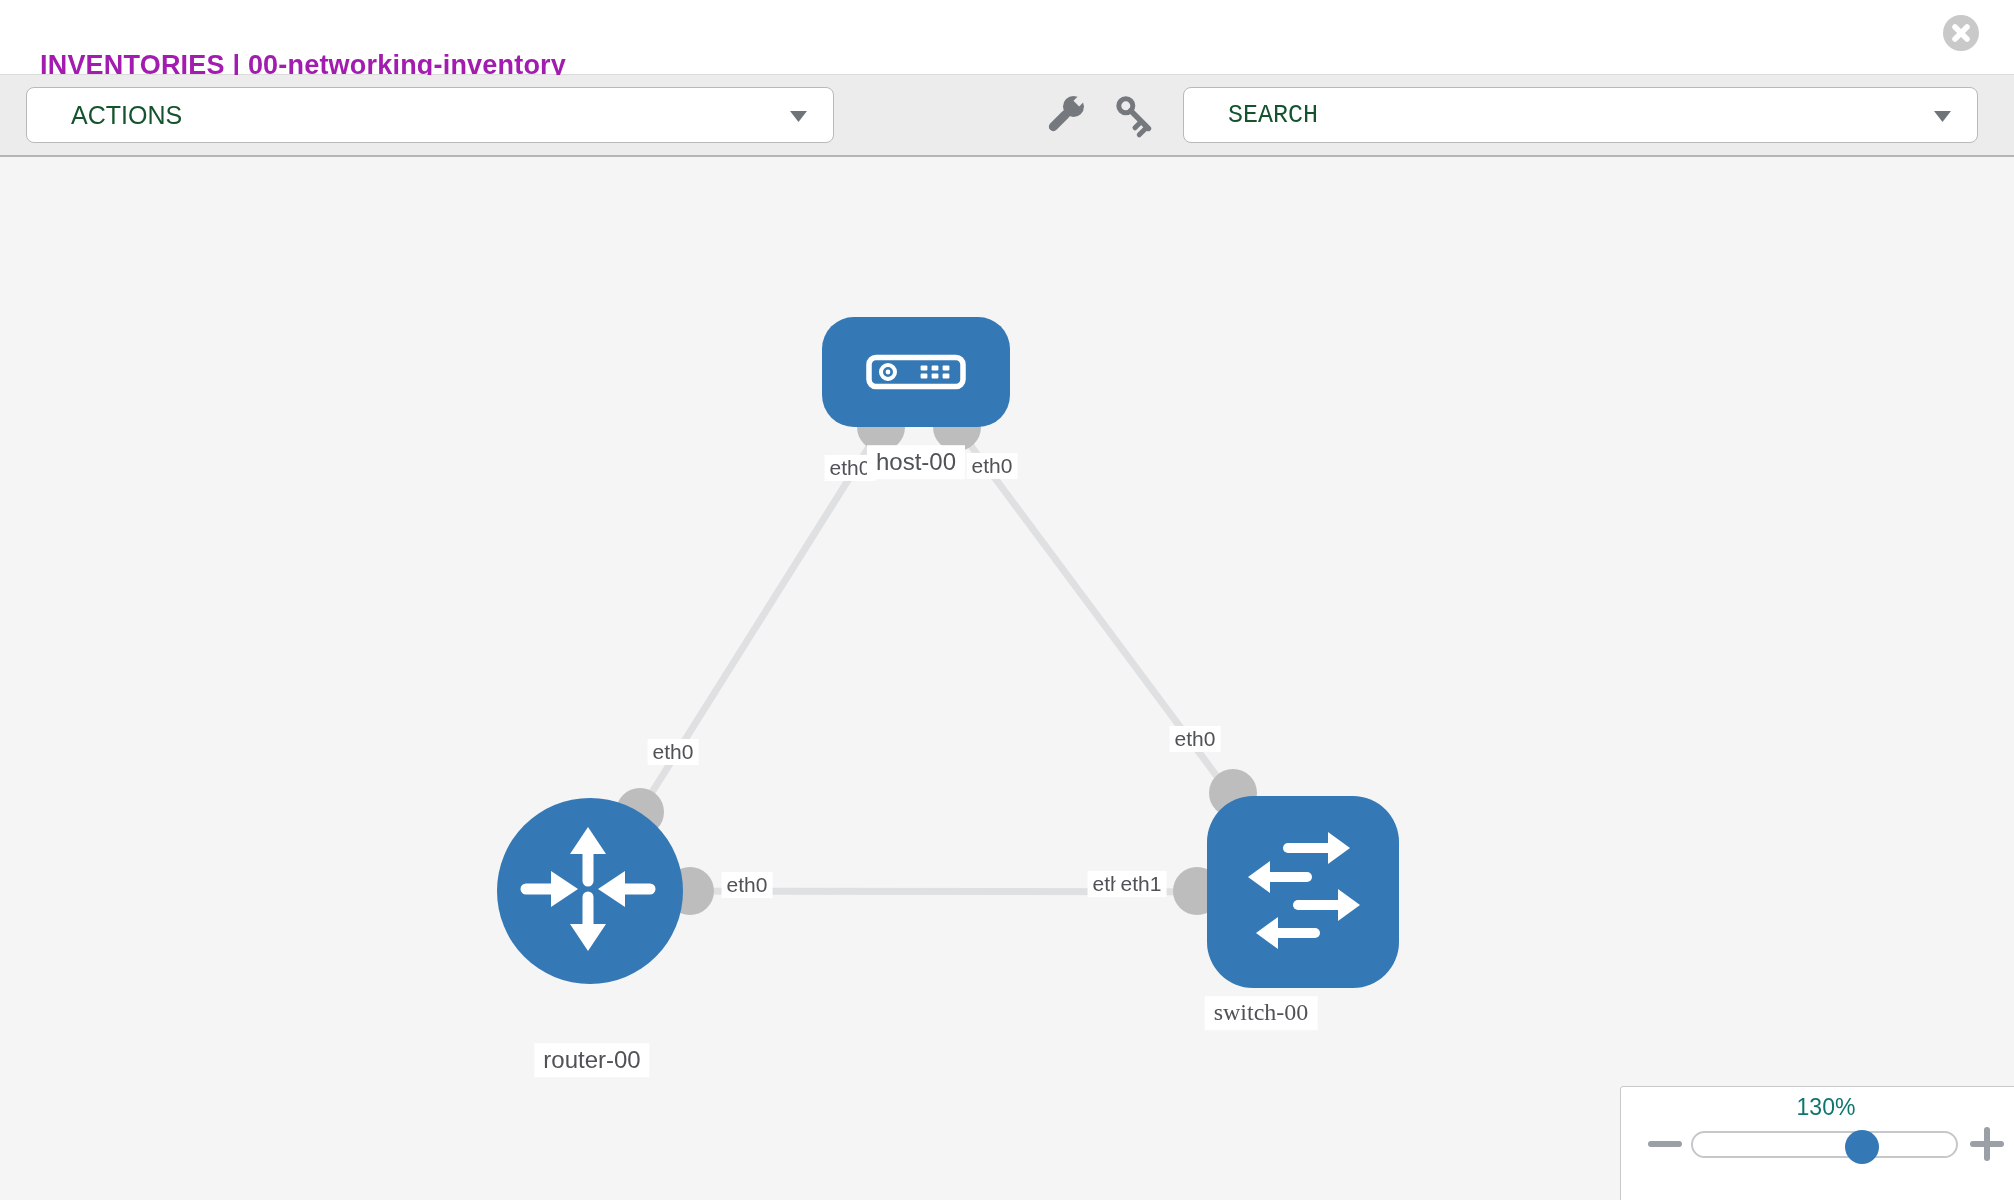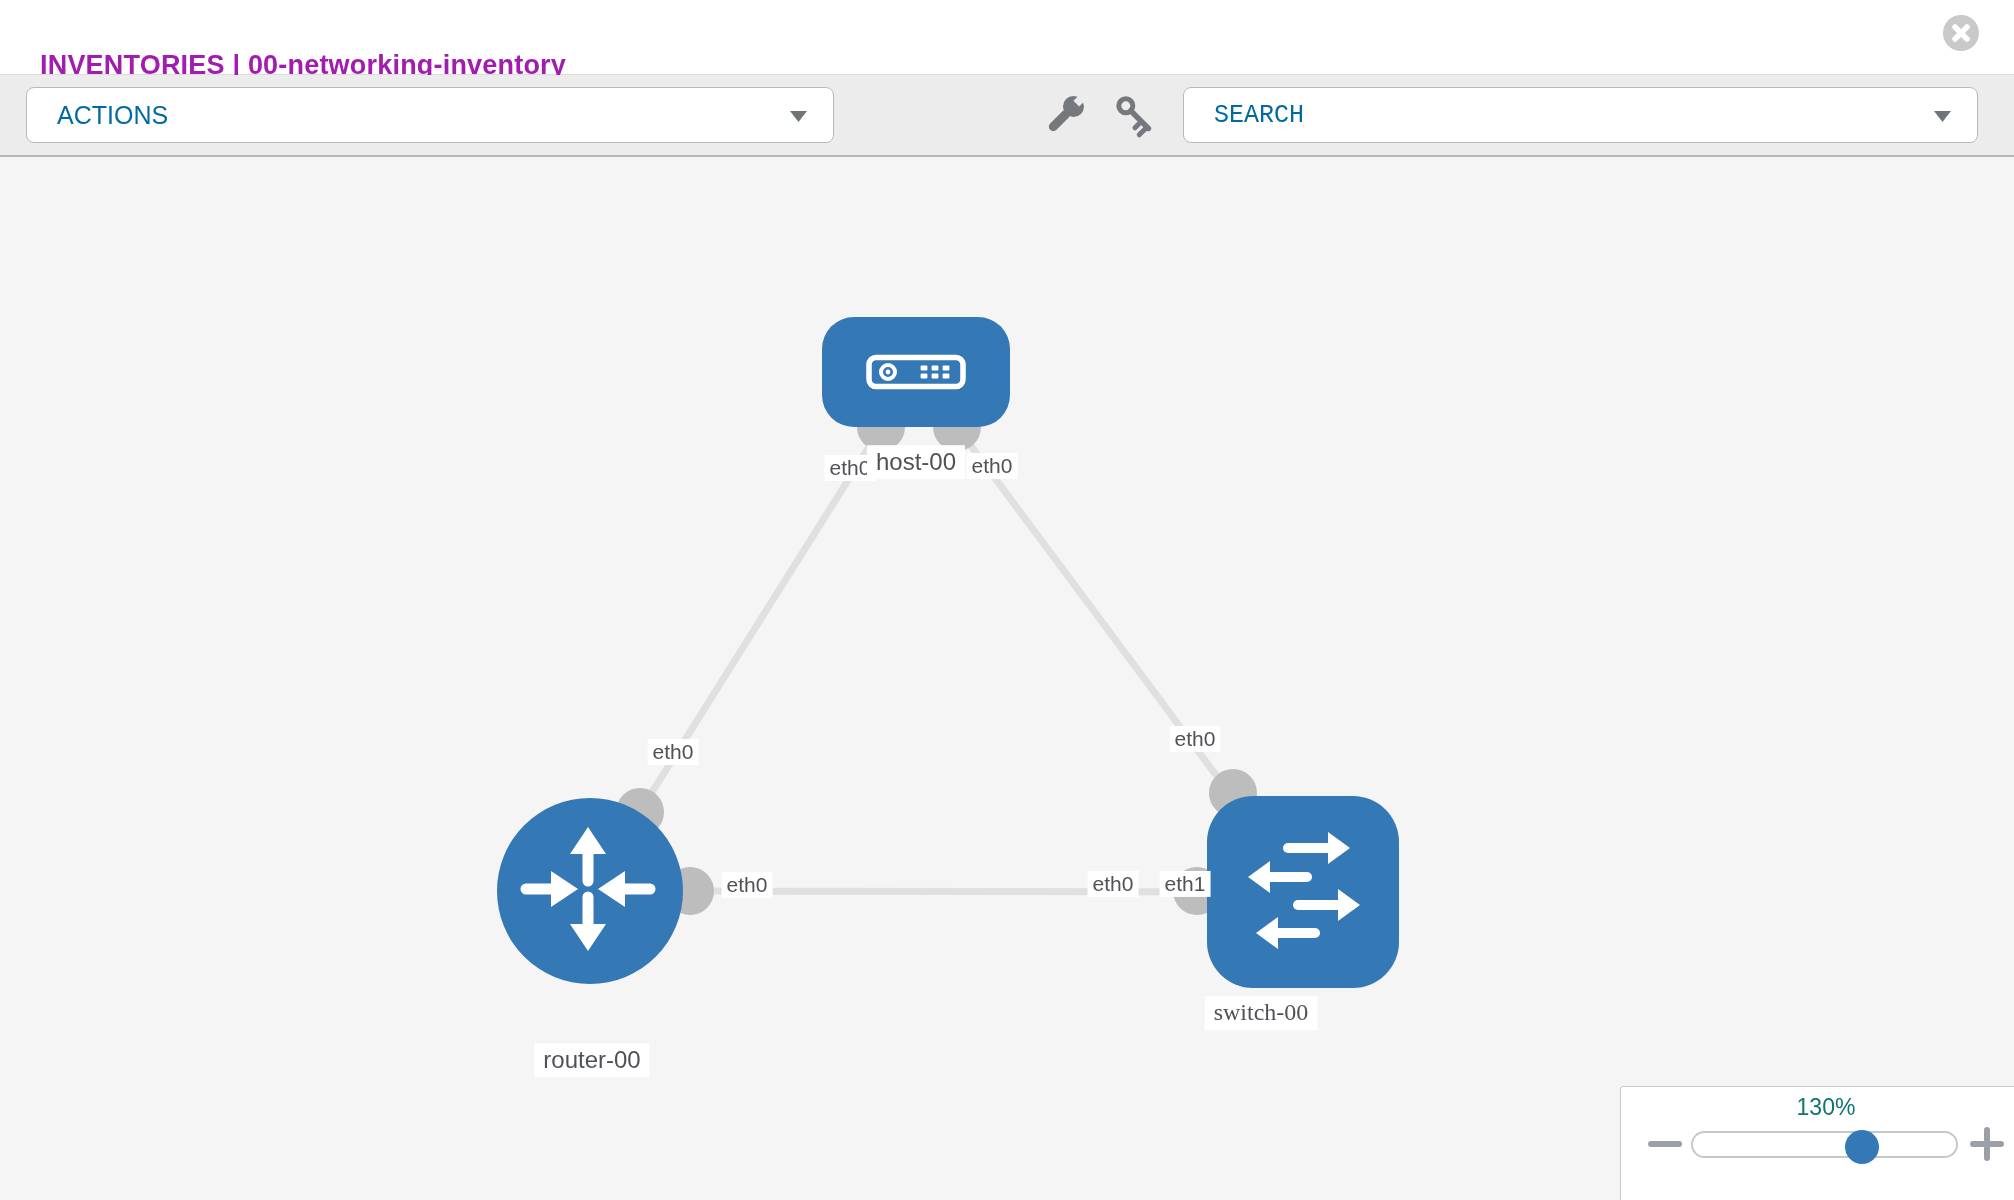--- a/index.html
+++ b/index.html
@@ -25,22 +25,22 @@
     position:absolute; left:0; top:75px; width:2014px; height:80px;
     background:#ececec; border-bottom:2px solid #b3b5b6; z-index:10;
   }
   .select-box {
     position:absolute; top:12px; height:56px; background:#ffffff;
     border:1px solid #b9b9b9; border-radius:8px; box-sizing:border-box; cursor:pointer;
   }
   .select-box.actions { left:26px;  width:808px; }
   .select-box.search  { left:1183px; width:795px;font-family:Liberation Mono, monospace; }
   .select-label {
-    position:absolute; left:30px; top:50%; transform:translateY(-50%);
-    font-size:25px; color:#0369a1; white-space:nowrap;
+    position:absolute; left:44px; top:50%; transform:translateY(-50%);
+    font-size:25px; color:#14532d; white-space:nowrap;
   }
   .caret { position:absolute; right:26px; top:23px; }
   .tool-icon { position:absolute; top:0; width:70px; height:80px; cursor:pointer; }
   .tool-icon.wrench { left:1030px; }
   .tool-icon.key    { left:1100px; }
   
   #topo   { position:absolute; left:0; top:0; z-index:1; }
   #labels { position:absolute; left:0; top:0; width:2014px; height:1200px; z-index:2; pointer-events:none; }
   .topo-label {
     position:absolute; transform:translate(-50%,-50%);
@@ -124,21 +124,21 @@
       </g>
     </g>
   </svg>
 <div id="labels">
     <div class="topo-label iface" style="left: 850px; top: 468px;">eth0</div>
     <div class="topo-label iface" style="left: 992px; top: 466px;">eth0</div>
     <div class="topo-label iface" style="left: 673px; top: 752px;">eth0</div>
     <div class="topo-label iface" style="left: 1195px; top: 739px;">eth0</div>
     <div class="topo-label iface" style="left: 747px; top: 885px;">eth0</div>
     <div class="topo-label iface" style="left: 1113px; top: 884px;">eth0</div>
-    <div class="topo-label iface" style="left: 1141px; top: 884px; margin-left: 44px;">eth1</div>
+    <div class="topo-label iface" style="left: 1141px; top: 884px;">eth1</div>
     <div class="topo-label node-name" style="left: 916px; top: 462px;">host-00</div>
     <div class="topo-label node-name" style="left: 592px; top: 1060px;">router-00</div>
     <div class="topo-label node-name" style="left: 1261px; top: 1013px; font-family: Liberation Serif, serif;">switch-00</div>
   </div>
 
 <div class="header">
   <div class="page-title">INVENTORIES | 00-networking-inventory</div>
   <svg class="close-btn" viewBox="0 0 36 36">
     <circle cx="18" cy="18" r="18" fill="#c9c9c9"></circle>
     <line x1="12" y1="12" x2="24" y2="24" stroke="#ffffff" stroke-width="5.5" stroke-linecap="round"></line>

